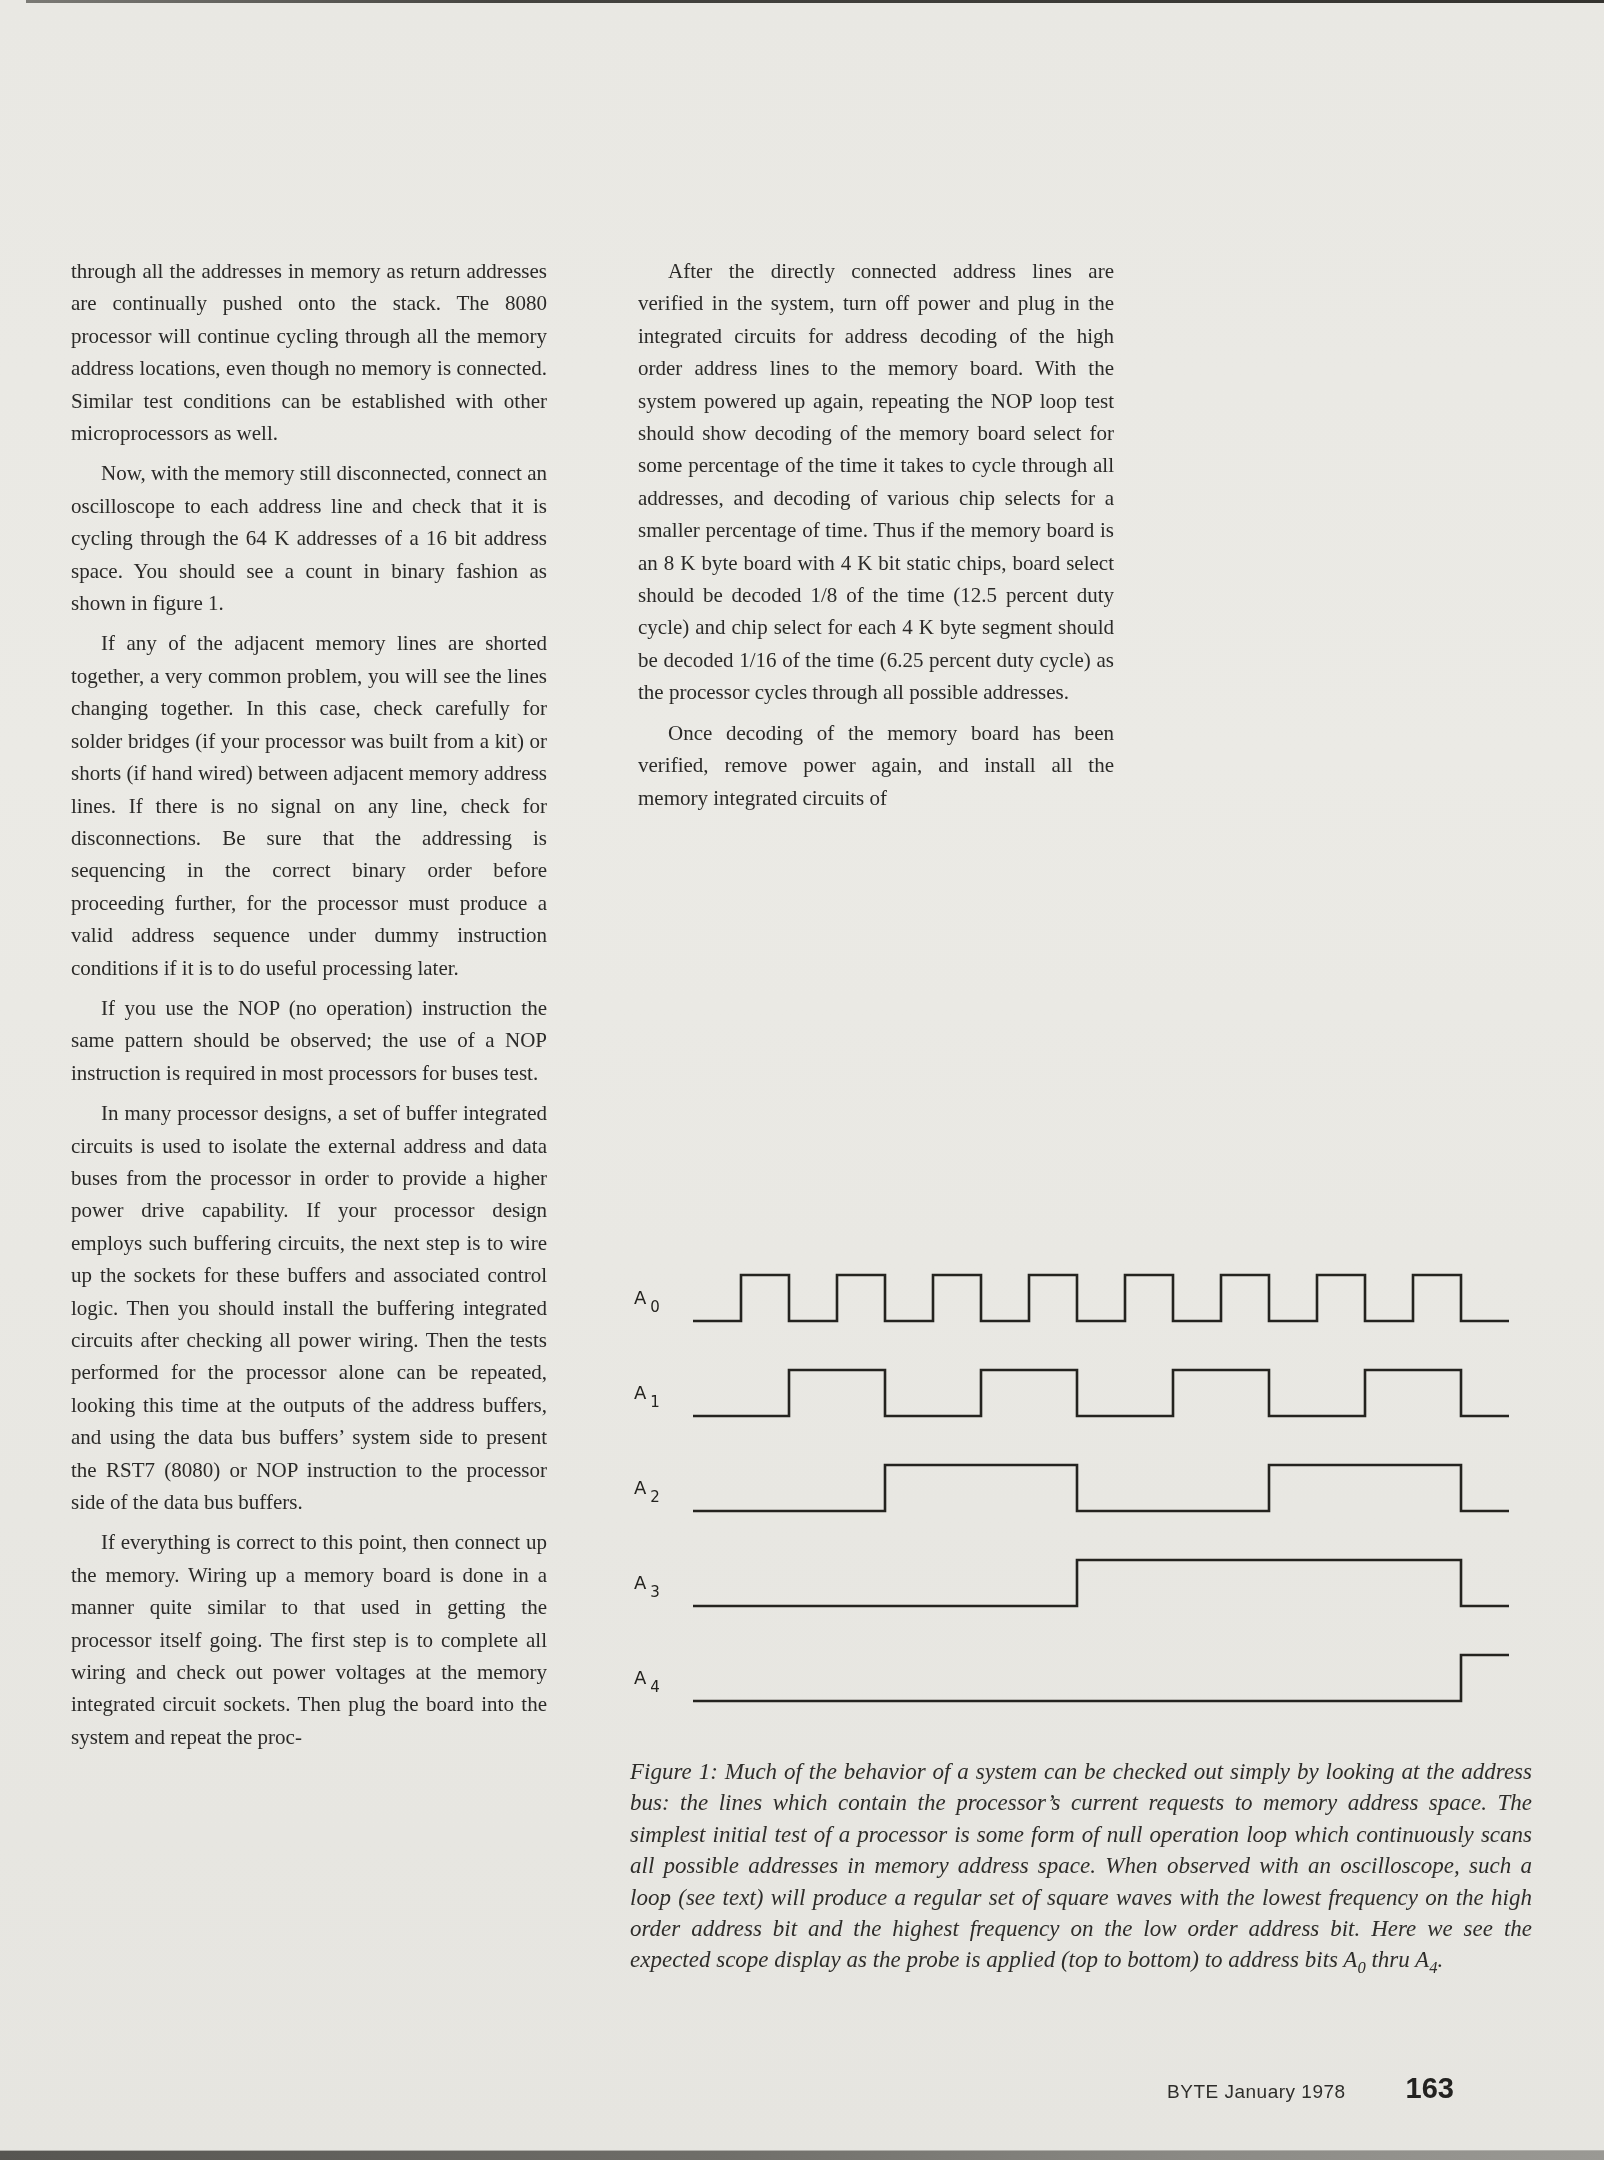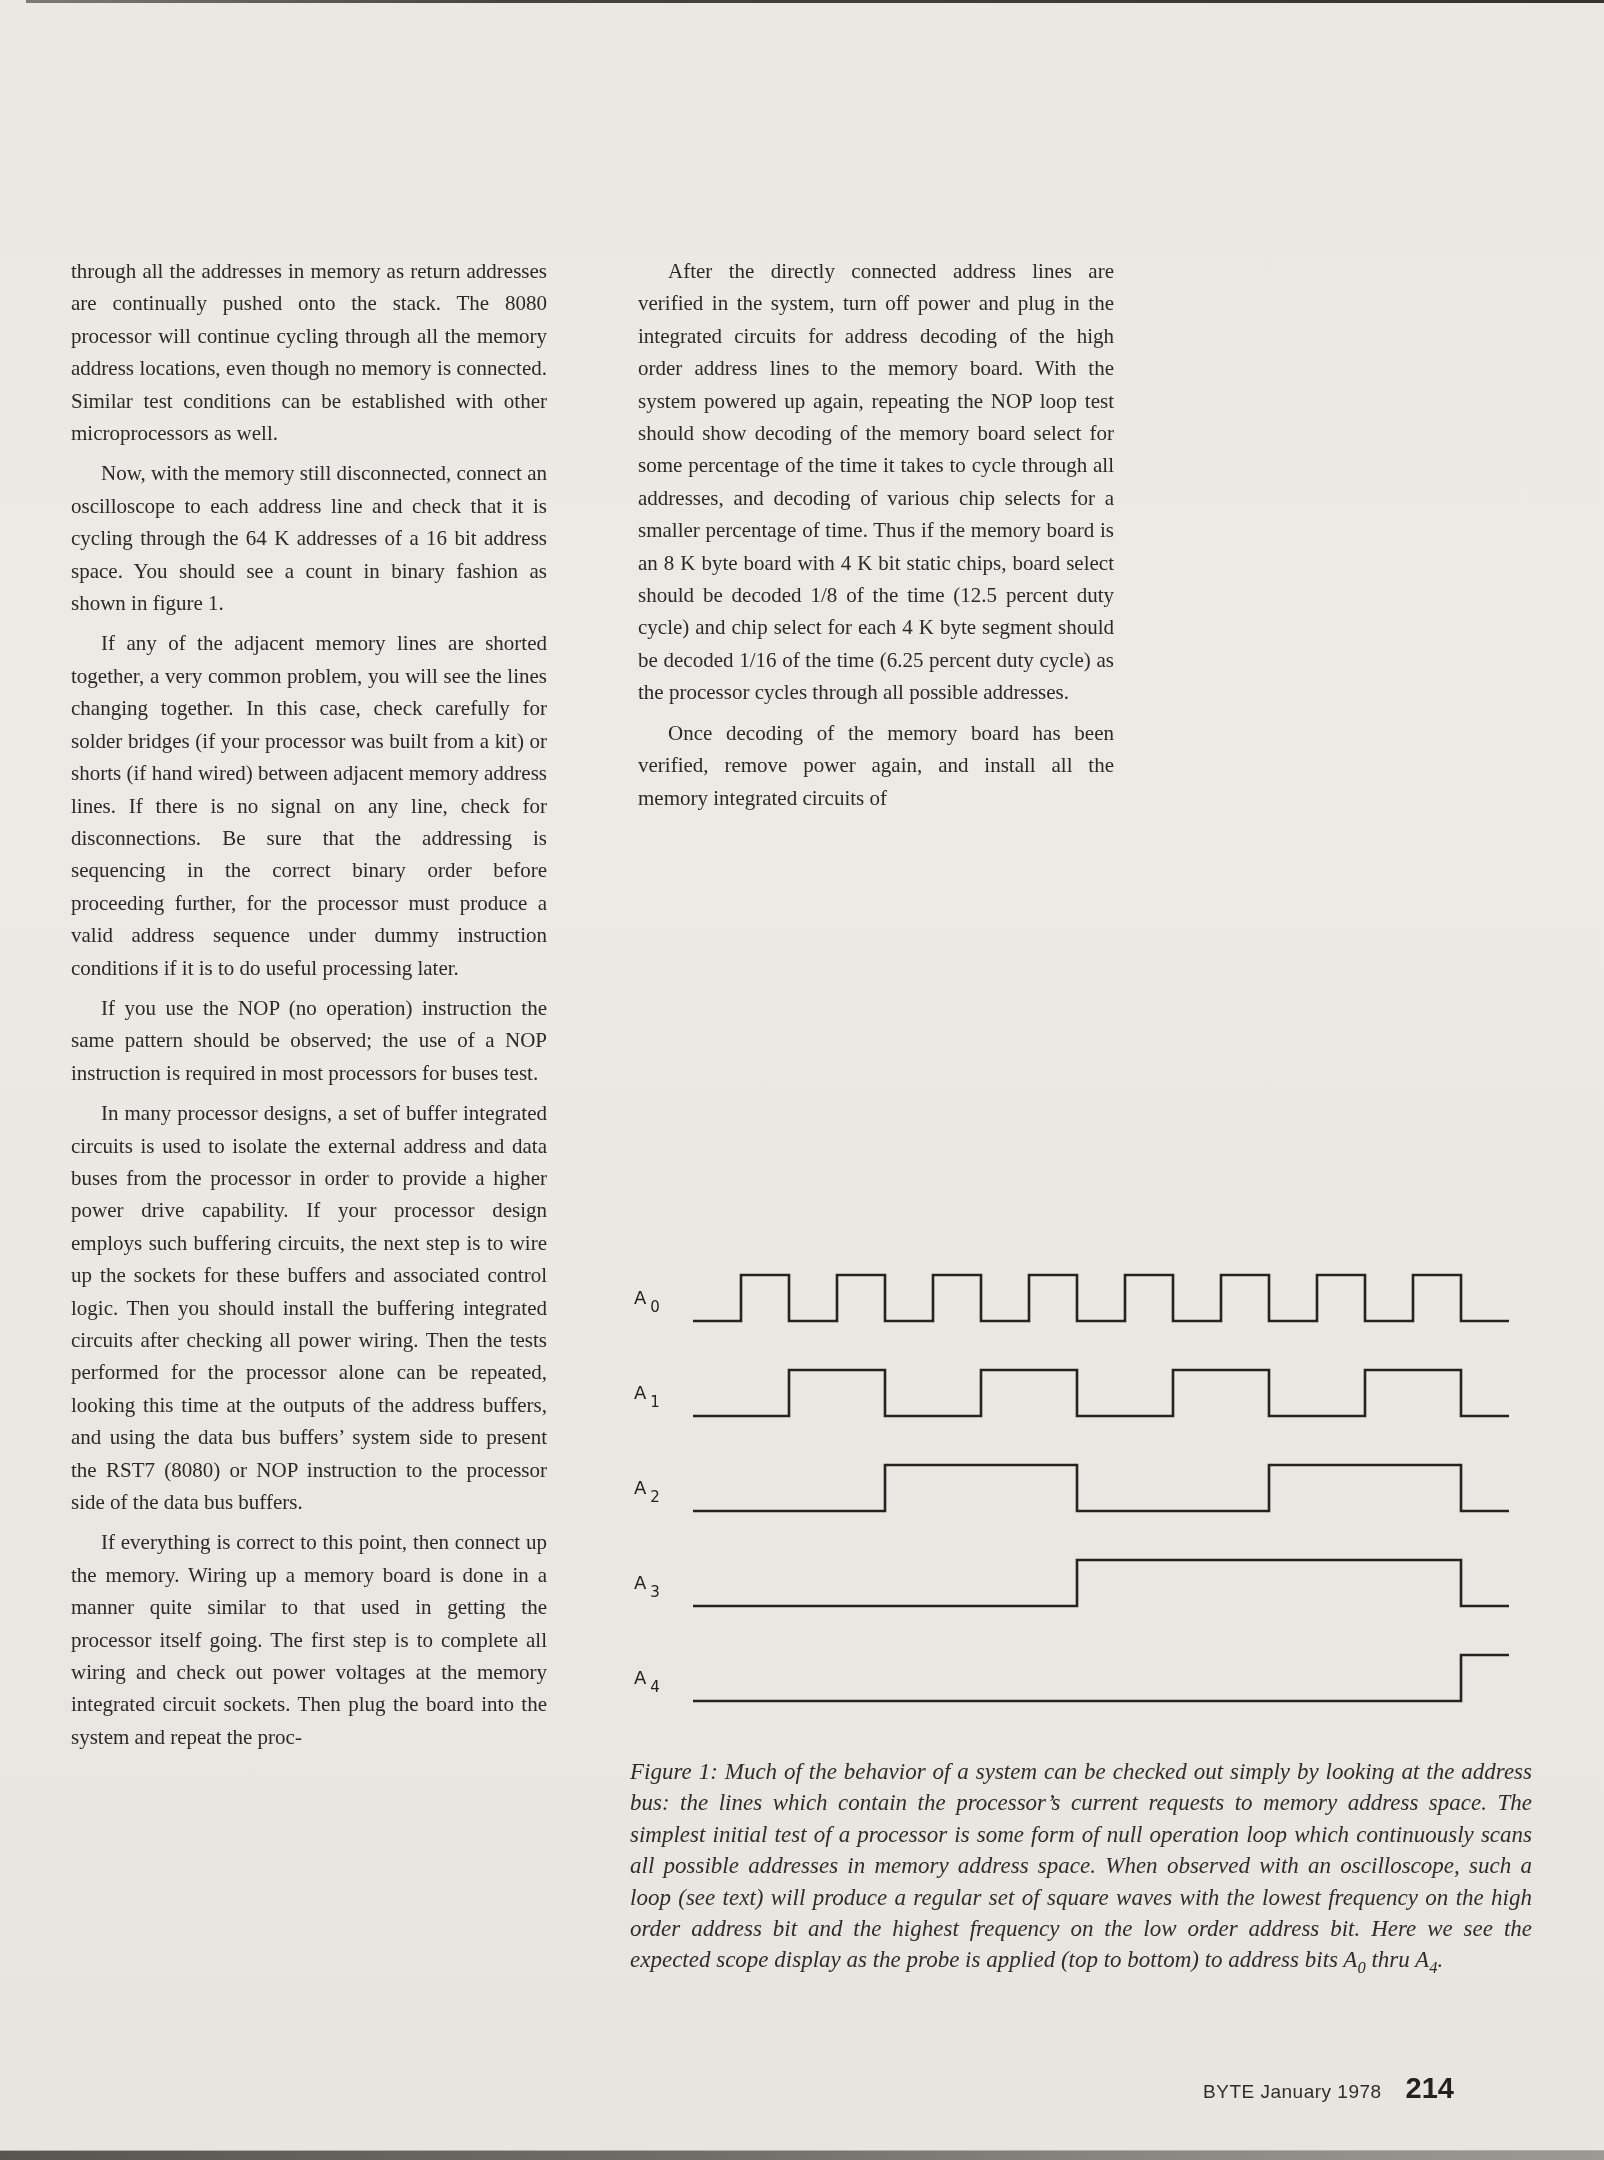--- a/index.html
+++ b/index.html
@@ -35,21 +35,21 @@
   .caption {
     position:absolute; left:630px; top:1756px; width:902px;
     margin:0;
     font-style:italic; font-size:23px; line-height:31.4px;
     text-align:justify;
     color:#2e2d2a;
   }
   .caption sub { font-size:0.72em; line-height:0; }
   .footer {
     position:absolute; top:2072px; right:150px;
-    display:flex; align-items:baseline; gap:24px;
+    display:flex; align-items:baseline; gap:60px;
     font-family:"Liberation Sans", sans-serif;
   }
   .footer .journal { font-size:19px; letter-spacing:0.5px; color:#2e2d2a; }
   .footer .pagenum { font-size:29px; font-weight:bold; color:#232220; }
 </style>
 </head>
 <body>
 
 <div class="page">
 
@@ -91,18 +91,18 @@
           <text x="4" y="448" fill="#24231f" font-family="&quot;DejaVu Sans&quot;, sans-serif" font-size="18"><tspan>A</tspan><tspan dx="4" dy="8" font-size="15">4</tspan></text>
           <path d="M 63 465 L 831 465 L 831 419 L 879 419" fill="none" stroke="#24231f" stroke-width="2.6"></path>
         </g>
       </svg>
   </figure>
 
   <p class="caption">Figure 1: Much of the behavior of a system can be checked out simply by looking at the address bus: the lines which contain the processor’s current requests to memory address space. The simplest initial test of a processor is some form of null operation loop which continuously scans all possible addresses in memory address space. When observed with an oscilloscope, such a loop (see text) will produce a regular set of square waves with the lowest frequency on the high order address bit and the highest frequency on the low order address bit. Here we see the expected scope display as the probe is applied (top to bottom) to address bits A<sub>0</sub> thru A<sub>4</sub>.</p>
 
   <div class="footer">
     <span class="journal">BYTE January 1978</span>
-    <span class="pagenum">214</span>
+    <span class="pagenum">163</span>
   </div>
 
   <div class="bottom-edge"></div>
 
 </div>
 
 </body></html>

